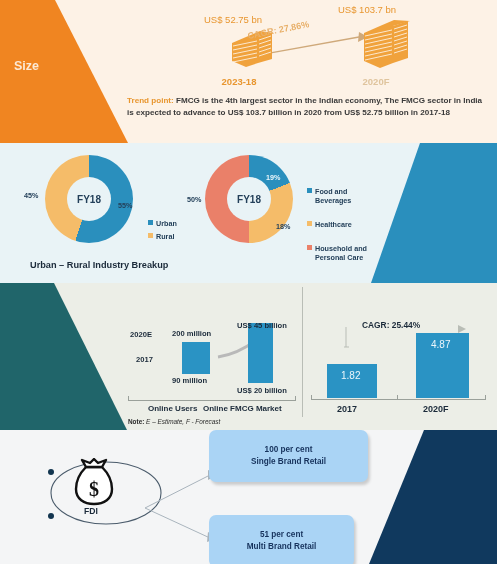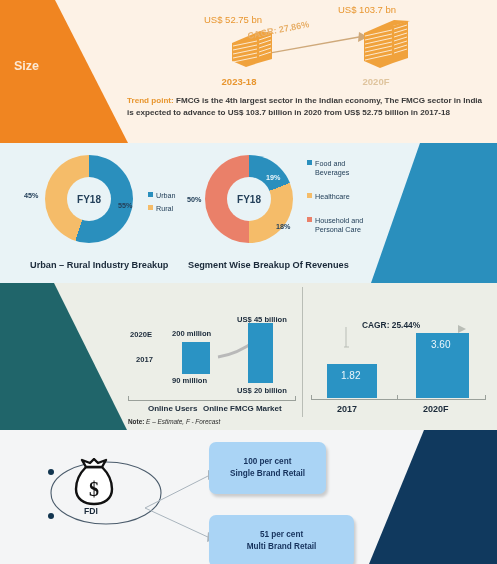--- a/index.html
+++ b/index.html
@@ -28,21 +28,21 @@
 
   
   #sector-band{top:143px;height:140px;background:#e9f3f6;}
 
   .donut{position:absolute;border-radius:50%;z-index:5;}
   .donut .hole{position:absolute;border-radius:50%;background:#e9f3f6;
         display:flex;align-items:center;justify-content:center;
         font-size:10px;font-weight:bold;color:#24405a;}
   .dlabel{position:absolute;font-size:7.2px;font-weight:bold;color:#24405a;z-index:6;}
   .chart-cap{position:absolute;font-size:9.2px;font-weight:bold;color:#1b2a3a;z-index:6;white-space:nowrap;}
-  .legend{position:absolute;z-index:6;font-size:7.2px;color:#24405a;font-weight:normal;}
+  .legend{position:absolute;z-index:6;font-size:7.2px;color:#24405a;font-weight:bold;margin-top:28px;}
   .legend .lrow{display:flex;align-items:flex-start;margin-bottom:4px;}
   .legend .sw{width:5px;height:5px;margin-right:3px;margin-top:1px;flex:none;}
   .legend .ltxt{line-height:1.25;max-width:52px;}
 
   
   #trends-band{top:283px;height:147px;background:#eceee7;}
   .divider{position:absolute;width:1px;background:#b9bdb6;z-index:5;}
   .panel-title{position:absolute;font-size:8.6px;font-weight:bold;color:#1b2a3a;z-index:6;white-space:nowrap;}
   .bar{position:absolute;background:#2a93c4;z-index:5;}
   .bartxt{position:absolute;font-size:7.6px;font-weight:bold;color:#1b2a3a;z-index:6;white-space:nowrap;}
@@ -175,62 +175,61 @@
         </div>
       <div class="lrow" style="margin-top:15px;">
           <span class="sw" style="background:#f5bc69"></span>
           <span class="ltxt">Healthcare</span>
         </div>
       <div class="lrow" style="margin-top:15px;">
           <span class="sw" style="background:#ea8069"></span>
           <span class="ltxt">Household and Personal Care</span>
         </div>
     </div>
-    <div class="chart-cap" style="left:188px;top:117px;">Segment Wise Breakup Of Revenues</div>
   </div>
 
   <div class="band" id="trends-band">
     <svg class="shape" viewBox="0 0 497 147" preserveAspectRatio="none">
       <polygon points="0,0 54,0 127,147 0,147" fill="#20656a"></polygon>
     </svg>
 
     <div class="divider" style="left:302px;top:4px;height:130px;"></div>
 
     <div class="bartxt" style="left:130px;top:47px;">2020E</div>
     <div class="bartxt" style="left:136px;top:72px;">2017</div>
     <div class="bartxt" style="left:172px;top:46px;">200 million</div>
     <div class="bar" style="left:182px;top:59px;width:28px;height:32px;"></div>
     <div class="bartxt" style="left:172px;top:93px;">90 million</div>
 
     <svg style="position:absolute;left:216px;top:48px;z-index:5;" width="52" height="30" viewBox="0 0 52 30">
       <path d="M2,26 C16,24 32,16 44,6" stroke="#b9b9b9" stroke-width="3" fill="none"></path>
       <polygon points="41,1 50,4 43,11" fill="#b9b9b9"></polygon>
     </svg>
 
-    <div class="bartxt" style="left:237px;top:32px;">US$ 45 billion</div>
+    <div class="bartxt" style="left:237px;top:38px;">US$ 45 billion</div>
     <div class="bar" style="left:248px;top:40px;width:25px;height:60px;"></div>
     <div class="bartxt" style="left:237px;top:103px;">US$ 20 billion</div>
 
     <div class="axis" style="left:128px;top:117px;width:167px;"></div>
     <div class="tick" style="left:128px;top:113px;height:5px;"></div>
     <div class="tick" style="left:295px;top:113px;height:5px;"></div>
     <div class="axlabel" style="left:148px;top:121px;">Online Users</div>
     <div class="axlabel" style="left:203px;top:121px;">Online FMCG Market</div>
     <div class="note" style="left:128px;top:135px;"><b>Note:</b><i> E – Estimate, F - Forecast</i></div>
 
     <div class="cagr2" style="left:362px;top:37px;">CAGR: 25.44%</div>
     <svg style="position:absolute;left:341px;top:40px;z-index:6;" width="130" height="28" viewBox="0 0 130 28">
       <line x1="5" y1="4" x2="5" y2="24" stroke="#b9bdb6" stroke-width="1"></line>
       <line x1="3" y1="24" x2="8" y2="24" stroke="#b9bdb6" stroke-width="1"></line>
       <polygon points="117,2 125,6 117,10" fill="#b9bdb6"></polygon>
     </svg>
     <div class="bar" style="left:327px;top:81px;width:50px;height:34px;"></div>
     <div class="barval" style="left:341px;top:87px;">1.82</div>
     <div class="bar" style="left:416px;top:50px;width:53px;height:65px;"></div>
-    <div class="barval" style="left:431px;top:56px;">3.60</div>
+    <div class="barval" style="left:431px;top:56px;">4.87</div>
 
     <div class="axis" style="left:311px;top:116px;width:175px;"></div>
     <div class="tick" style="left:311px;top:112px;height:5px;"></div>
     <div class="tick" style="left:397px;top:112px;height:5px;"></div>
     <div class="tick" style="left:485px;top:112px;height:5px;"></div>
     <div class="axlabel" style="left:337px;top:121px;font-size:9px;">2017</div>
     <div class="axlabel" style="left:423px;top:121px;font-size:9px;">2020F</div>
   </div>
 
   <div class="band" id="gov-band">
@@ -250,21 +249,21 @@
     </svg>
     <div class="fdi-cap" style="left:84px;top:76px;">FDI</div>
 
     <svg style="position:absolute;left:140px;top:30px;z-index:4;" width="90" height="90" viewBox="0 0 90 90">
       <line x1="5" y1="48" x2="70" y2="15" stroke="#a9b4bd" stroke-width="1"></line>
       <polygon points="68,10 78,14 68,20" fill="#a9b4bd"></polygon>
       <line x1="5" y1="48" x2="70" y2="78" stroke="#a9b4bd" stroke-width="1"></line>
       <polygon points="68,72 78,78 67,82" fill="#a9b4bd"></polygon>
     </svg>
 
-    <div class="gbox" style="left:209px;top:12px;width:117px;height:52px;">
+    <div class="gbox" style="left:209px;top:0;width:159px;height:52px;">
       <div>
         <div>100 per cent</div>
         <div>Single Brand Retail</div>
       </div>
     </div>
     <div class="gbox" style="left:209px;top:85px;width:145px;height:52px;">
       <div>
         <div>51 per cent</div>
         <div>Multi Brand Retail</div>
       </div>

